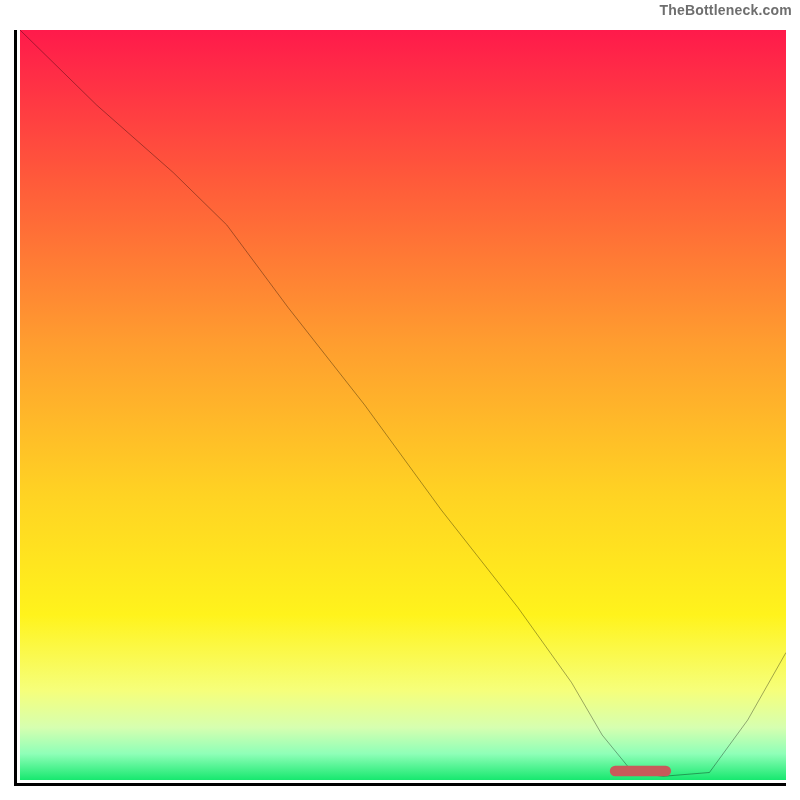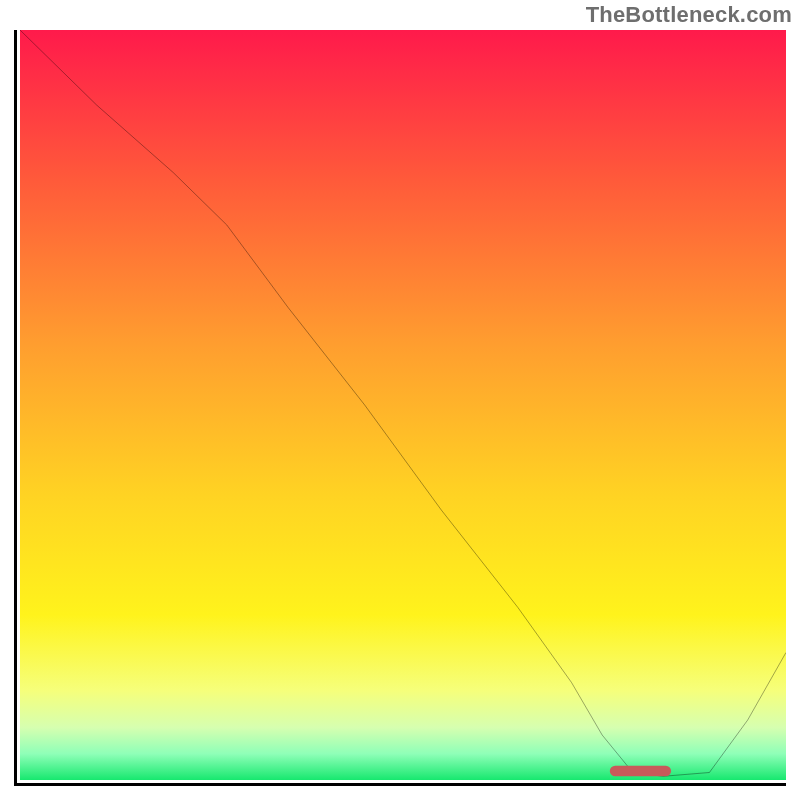--- a/index.html
+++ b/index.html
@@ -13,21 +13,21 @@
   }
   .stage {
     position: relative;
     width: 800px;
     height: 800px;
   }
   .watermark {
     position: absolute;
     top: 2px;
     right: 8px;
-    font-size: 22px;
+    font-size: 14px;
     font-weight: 700;
     color: #6e6e6e;
     letter-spacing: 0.2px;
     user-select: none;
     z-index: 5;
   }
   .chart-frame {
     position: absolute;
     left: 14px;
     top: 30px;

